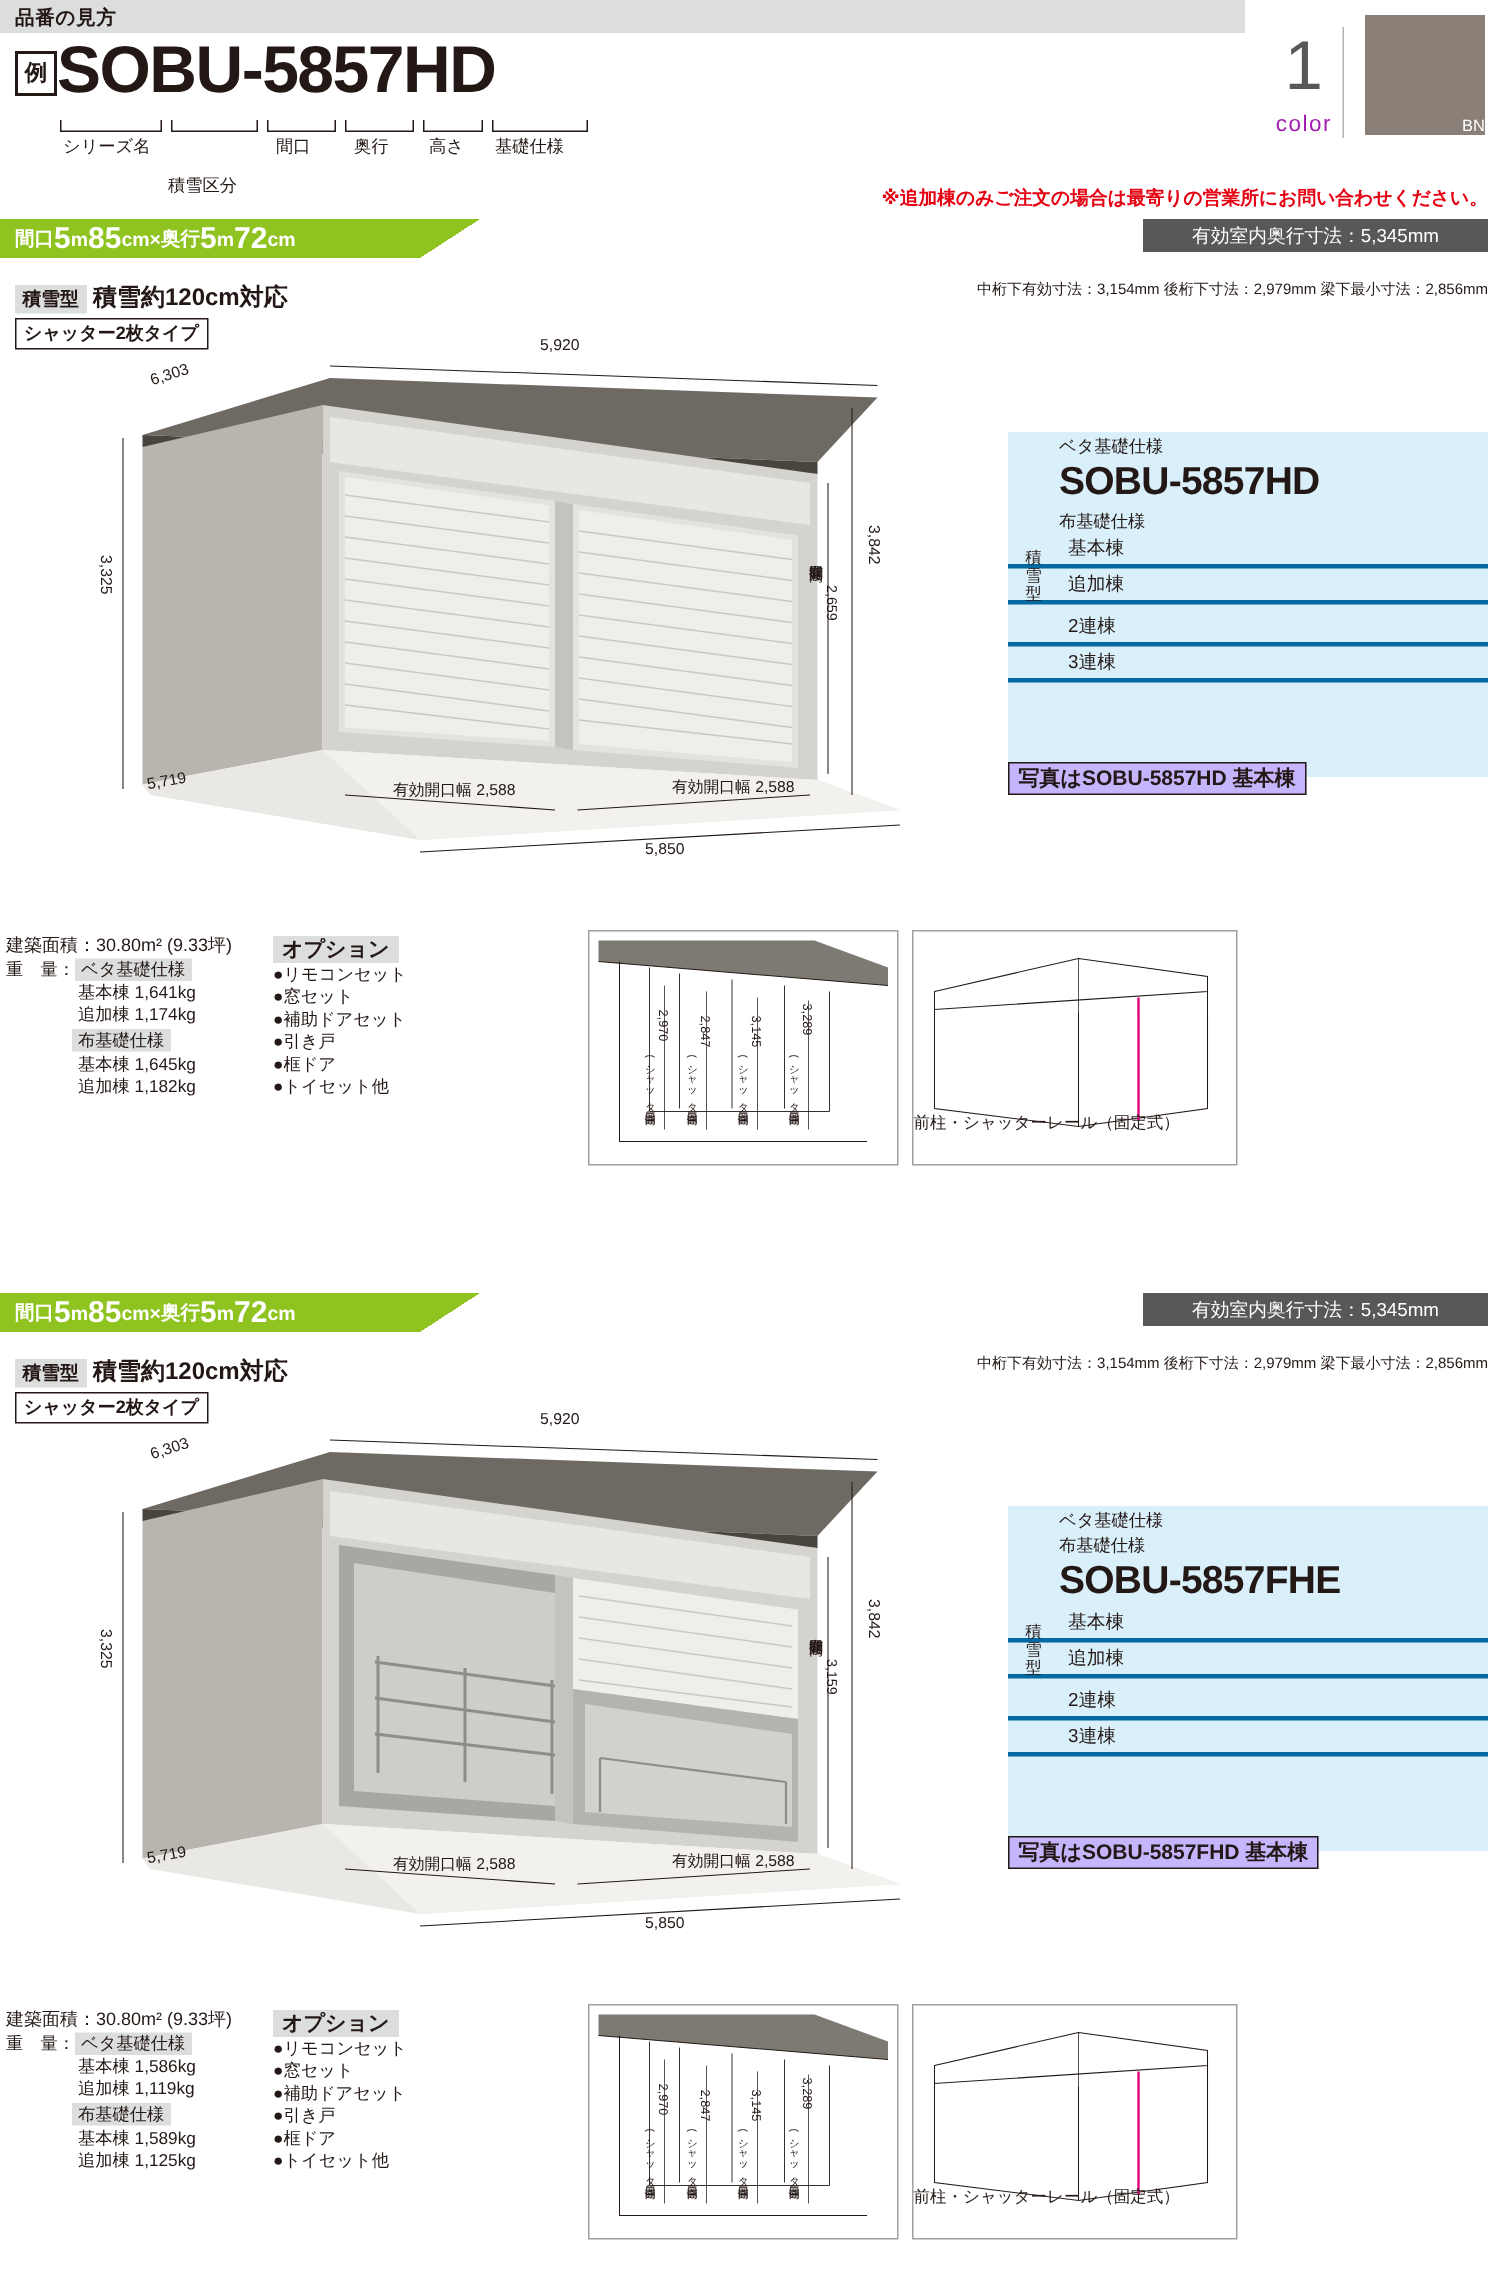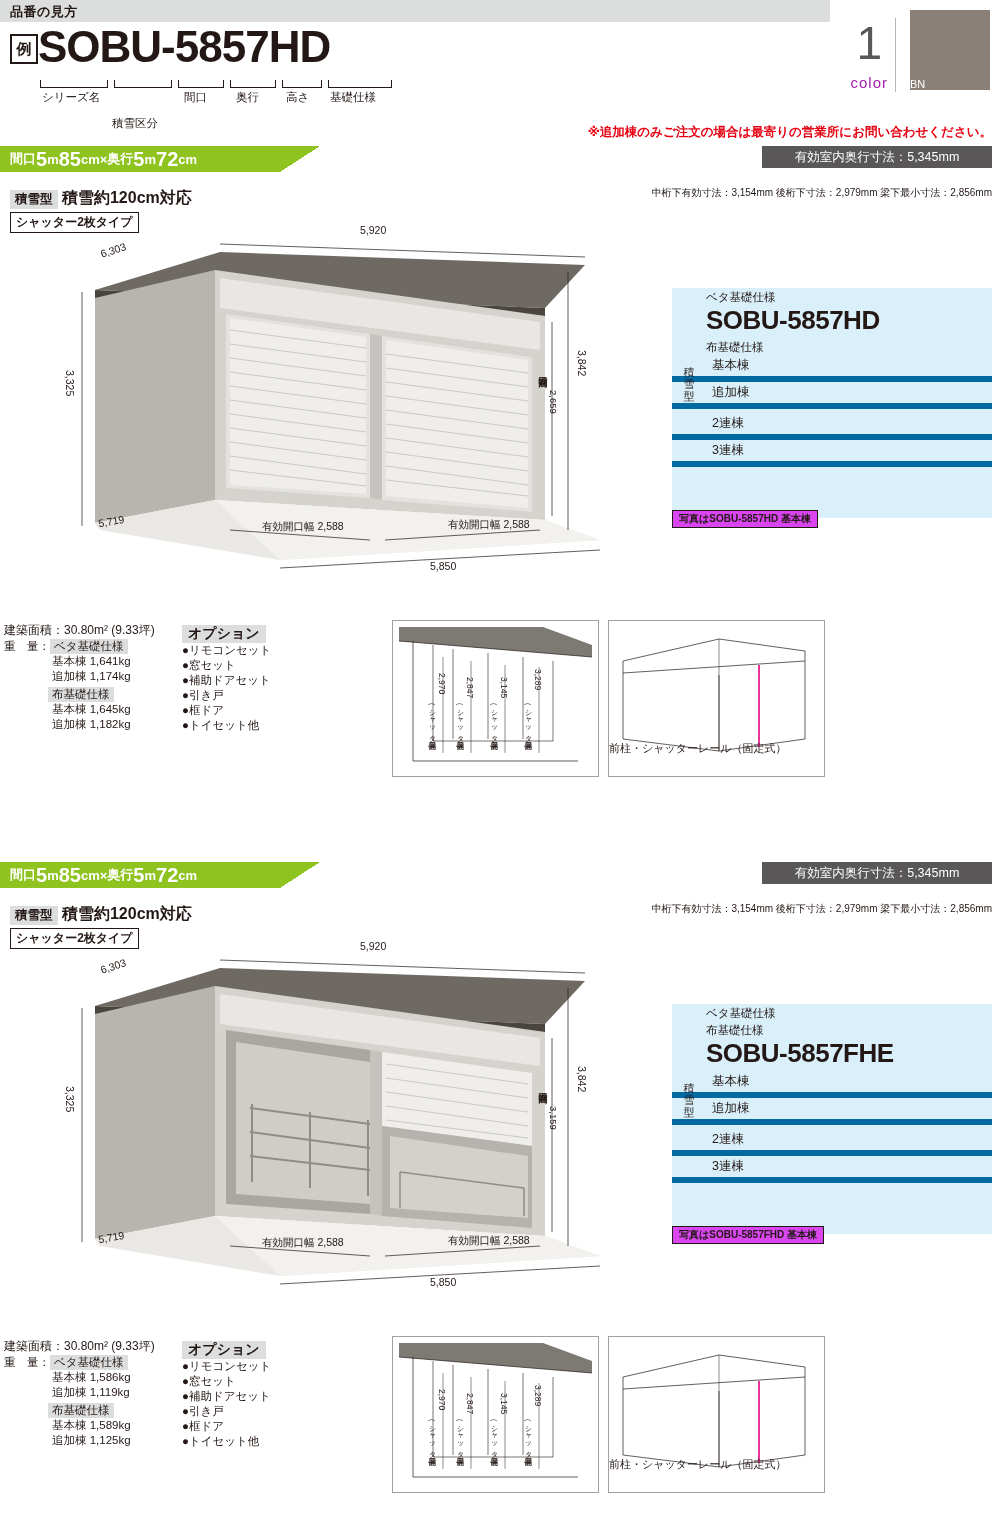--- a/index.html
+++ b/index.html
@@ -16,43 +16,43 @@
            font-size:15px;font-weight:bold;text-align:center;line-height:26px;}
   .model{left:38px;top:22px;font-size:44px;font-weight:bold;letter-spacing:-1px;}
   .brace-row{left:40px;top:78px;width:350px;height:10px;}
   .brace-row i{position:absolute;bottom:0;border-left:1px solid #231815;border-bottom:1px solid #231815;border-right:1px solid #231815;height:7px;}
   .legend{left:38px;top:90px;width:380px;font-size:11.5px;}
   .legend span{position:absolute;white-space:nowrap;}
   .color-num{right:118px;top:16px;font-size:46px;font-weight:300;color:#595757;}
   .color-lbl{right:112px;top:74px;font-size:15px;color:#a21caf;letter-spacing:1px;}
   .color-sep{right:104px;top:18px;width:1px;height:74px;background:#b5b5b6;}
   .swatch{right:10px;top:10px;width:80px;height:80px;background:#8a8078;}
-  .swatch-lbl{right:10px;top:78px;width:80px;text-align:left;font-size:11px;color:#fff;}
+  .swatch-lbl{right:10px;top:78px;width:80px;text-align:right;font-size:11px;color:#fff;}
   
   .notice{right:8px;top:124px;font-size:12.5px;color:#e60012;font-weight:bold;white-space:nowrap;}
   
   .sizebar{height:26px;background:#8fc31f;color:#fff;font-weight:bold;font-size:13px;
            display:flex;align-items:center;padding-left:10px;width:270px;}
   .sizebar .big{font-size:20px;line-height:20px;}
   .sizebar-tail{width:40px;height:26px;
      background:linear-gradient(to bottom right,#8fc31f 0 50%,transparent 50% 100%);}
   .sizebar-wrap{display:flex;}
   .depth-bar{height:22px;background:#595757;color:#fff;font-size:12.5px;
              display:flex;align-items:center;justify-content:center;width:230px;}
   .sub-dims{font-size:10px;color:#231815;text-align:right;white-space:nowrap;}
   .snow-line{font-size:16px;font-weight:bold;}
   .snow-tag{background:#dcdddd;padding:1px 5px;font-weight:bold;font-size:12.5px;display:inline-block;}
   .shutter-tag{border:1px solid #231815;display:inline-block;font-size:12px;font-weight:bold;padding:1px 5px;background:#fff;}
   
   .specbox{width:320px;background:#d9effa;}
   .spec-sub{font-size:11.5px;padding:2px 0 0 34px;}
   .spec-main{font-size:26px;font-weight:bold;padding:0 0 2px 34px;letter-spacing:-.5px;}
   .spec-side{position:absolute;left:10px;top:78px;width:14px;font-size:11px;line-height:12px;text-align:center;}
-  .spec-item{font-size:12.5px;padding:2px 0 2px 40px;border-bottom:6px solid #0369a1;}
-  .photo-note{border:1px solid #231815;display:inline-block;font-size:10px;font-weight:bold;padding:1px 6px;background:#d946ef;}
+  .spec-item{font-size:12.5px;padding:2px 0 2px 40px;border-bottom:3px solid #0369a1;}
+  .photo-note{border:1px solid #231815;display:inline-block;font-size:14px;font-weight:bold;padding:1px 6px;background:#c4b5fd;}
   
   .info-title{font-size:12px;}
   .info-sub{background:#dcdddd;font-size:11.5px;padding:0 4px;display:inline-block;}
   .info-line{font-size:11.5px;}
   .opt-title{font-size:14px;font-weight:bold;background:#dcdddd;display:inline-block;padding:0 6px;}
   .opt-item{font-size:11.5px;}
   .fig-box{border:1px solid #9fa0a0;background:#fff;}
   .fig-cap{font-size:11px;text-align:left;}
   
   .dim-txt{font-size:10.5px;color:#231815;white-space:nowrap;}

